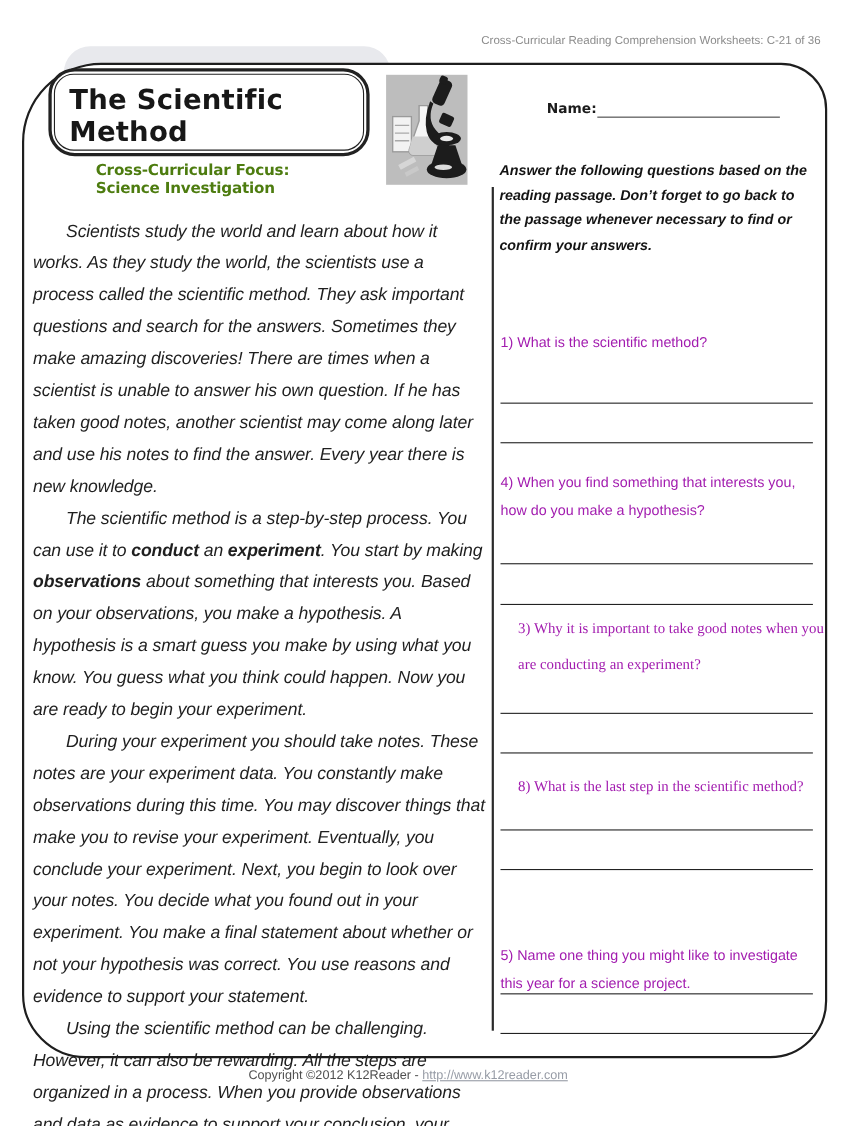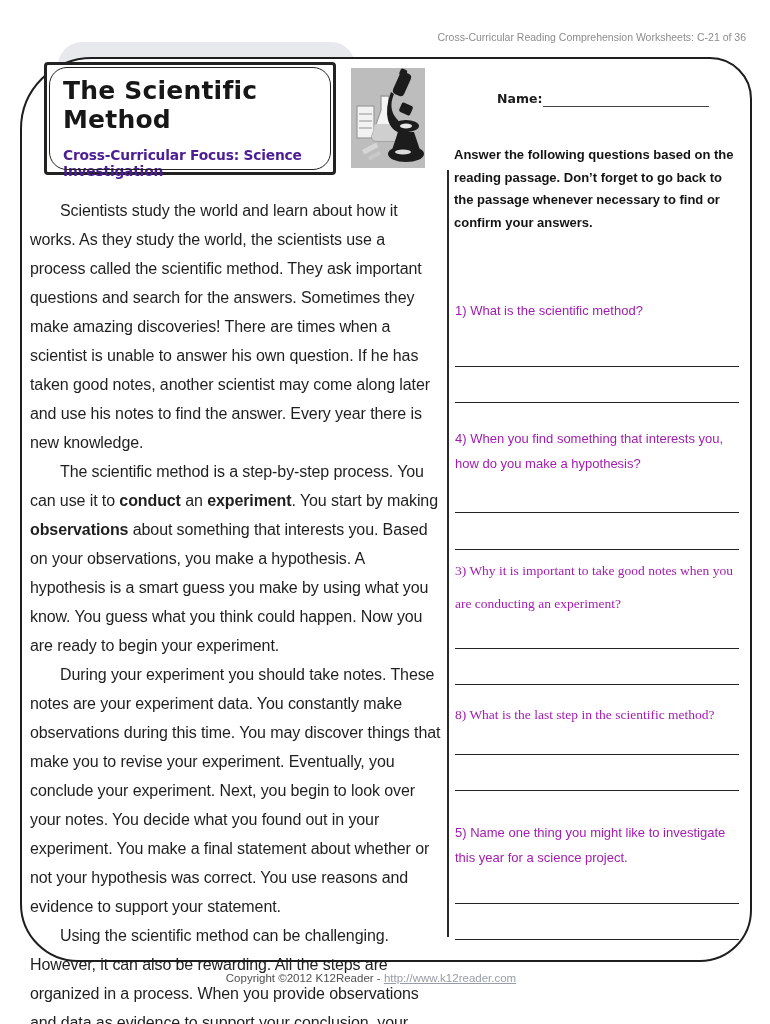--- a/index.html
+++ b/index.html
@@ -31,79 +31,80 @@
   .title-shadow {
     position: absolute; left: 58px; top: 42px;
     width: 297px; height: 110px;
     background: #e8e9ed;
     border-radius: 24px;
   }
 
   
   .title-box {
     position: absolute; left: 44px; top: 62px;
-    width: 292px; height: 113px;
+    width: 292px; height: 80px;
     background: #ffffff;
     border: 3px solid #222222;
-    border-radius: 4px;
+    border-radius: 24px;
     padding: 12px 14px 0 16px;
   }
   .title-box::after {
     content: ""; position: absolute; inset: 2px;
     border: 1.4px solid #222222; border-radius: 18px;
     pointer-events: none;
   }
   .title-main {
     font-family: "DejaVu Sans", sans-serif;
     font-weight: 900; font-size: 25px; letter-spacing: 0.2px;
     color: #171717; line-height: 1.15;
   }
   .title-sub {
     font-family: "DejaVu Sans", sans-serif;
     font-weight: 800; font-size: 13.8px;
-    color: #4c1d95; margin-top: 12px; letter-spacing: -0.2px;
+    color: #4d7c0f; margin-top: 12px; letter-spacing: -0.2px; margin-left: 24px;
   }
 
   
   .clipart { position: absolute; left: 348px; top: 66px; width: 80px; height: 104px; }
 
   
   .name-row { position: absolute; left: 497px; top: 91px; width: 215px; font-size: 13px; }
   .name-label { font-weight: bold; font-family: "DejaVu Sans", sans-serif; font-size: 12.5px; }
   .name-line {
     position: absolute; left: 46px; top: 15px; width: 166px;
     border-top: 1.2px solid #444;
   }
 
   
   .instructions {
     position: absolute; left: 454px; top: 144px; width: 290px;
     font-weight: bold; font-size: 13px; line-height: 22.5px;
     color: #141414;
+    font-style: italic;
   }
 
   
   .divider {
     position: absolute; left: 447px; top: 170px;
     width: 1.6px; height: 767px; background: #2a2a2a;
   }
 
   
   .passage {
     position: absolute; left: 30px; top: 196px; width: 414px;
     font-size: 16px; line-height: 29px; color: #1f1f1f;
     letter-spacing: -0.1px;
   }
-  .passage p { text-indent: 30px; }
+  .passage p { text-indent: 30px; font-style: italic; }
   .passage .b { font-weight: bold; }
 
   
   .question { position: absolute; left: 455px; width: 288px; color: #a21caf; }
   .q-sans  { font-family: "Liberation Sans", sans-serif; font-size: 13px; line-height: 25px; }
-  .q-serif { font-family: "Liberation Serif", serif; font-size: 13.5px; line-height: 33px; }
+  .q-serif { font-family: "Liberation Serif", serif; font-size: 13.5px; line-height: 33px; margin-left: 16px; }
   .aline {
     position: absolute; left: 455px; width: 284px;
     border-top: 1.7px solid #222222;
   }
 
   
   .footer {
     position: absolute; left: 0; top: 972px; width: 742px;
     text-align: center; font-size: 11.5px; color: #4f4f4f;
   }
@@ -179,19 +180,19 @@
 <div class="aline" style="top:549px"></div>
 
 <div class="question q-serif" style="top:554px">3) Why it is important to take good notes when you are conducting an experiment?</div>
 <div class="aline" style="top:648px"></div>
 <div class="aline" style="top:684px"></div>
 
 <div class="question q-serif" style="top:698px">8) What is the last step in the scientific method?</div>
 <div class="aline" style="top:754px"></div>
 <div class="aline" style="top:790px"></div>
 
-<div class="question q-sans" style="top:820px">5) Name one thing you might like to investigate this year for a science project.</div>
+<div class="question q-sans" style="top:856px">5) Name one thing you might like to investigate this year for a science project.</div>
 <div class="aline" style="top:903px"></div>
 <div class="aline" style="top:939px"></div>
 
 <div class="footer">
   <span>Copyright ©2012 K12Reader - </span><a>http://www.k12reader.com</a>
 </div>
 
 </body></html>

